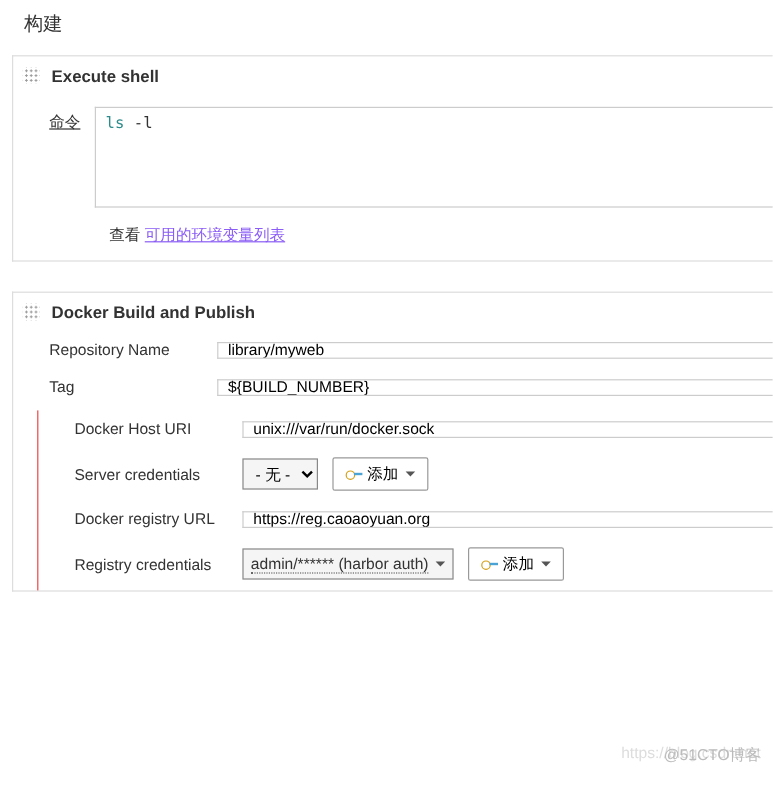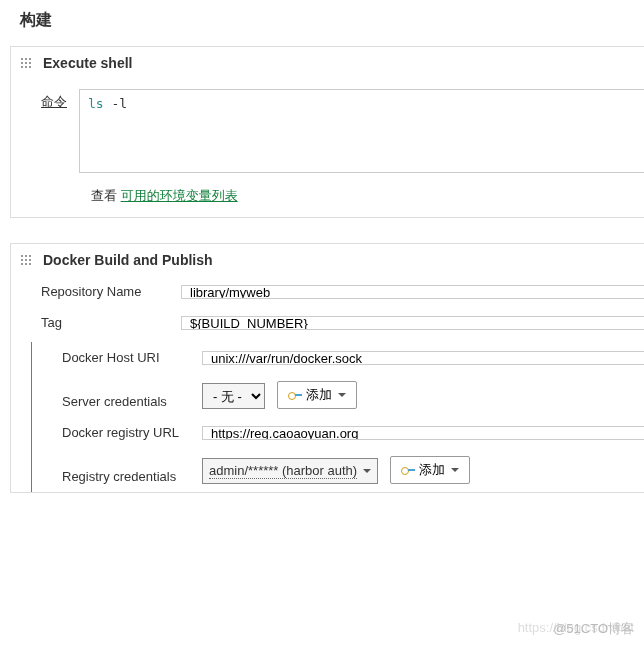--- a/index.html
+++ b/index.html
@@ -1,30 +1,30 @@
 <!DOCTYPE html>
 <html><head>
 <meta charset="utf-8">
 <style>
 * { box-sizing: border-box; margin: 0; padding: 0; }
 body { font-family: Helvetica, Arial, sans-serif; font-size: 13px; color: #333; background: #fff; width: 644px; }
-.section-title { font-size: 16px; font-weight: bold; padding: 10px 20px 15px; }
+.section-title { font-size: 16px; font-weight: normal; padding: 10px 20px 15px; }
 .build-section { border: 1px solid #ddd; border-right: none; margin-left: 10px; margin-bottom: 25px; }
 .section-header { display: flex; align-items: center; padding: 8px 8px 8px 8px; border-bottom: none; }
 .drag-handle { width: 14px; height: 14px; background-image: radial-gradient(circle, #999 1px, transparent 1px); background-size: 4px 4px; background-position: 1px 1px; margin-right: 10px; cursor: move; }
 .section-name { font-weight: bold; font-size: 14px; }
-.form-row { display: flex; padding: 8px 0 8px 30px; align-items: flex-end; }
+.form-row { display: flex; padding: 8px 0 8px 30px; align-items: center; }
 .form-label { width: 140px; font-size: 13px; flex-shrink: 0; }
 .form-label-narrow { width: 38px; font-size: 13px; flex-shrink: 0; padding-top: 4px; text-decoration: underline; }
 .textarea { flex: 1; border: 1px solid #ccc; padding: 6px 8px; font-family: monospace; font-size: 13px; height: 84px; resize: none; border-right: none; }
 .textarea .cmd1 { color: #2e8b8b; }
 .textarea .cmd2 { color: #333; }
 .text-input { flex: 1; border: 1px solid #ccc; padding: 5px 8px; font-size: 13px; border-right: none; height: 14px; }
 .helper-row { padding: 6px 0 12px 80px; font-size: 13px; }
-.helper-link { color: #15803d; text-decoration: underline; }
+.helper-link { color: #8b5cf6; text-decoration: underline; }
 .inner-block { border-left: 1px solid #ef4444; margin-left: 20px; margin-top: 4px; }
 .select { border: 1px solid #888; background: #f5f5f5; padding: 4px 6px; font-size: 13px; height: 26px; }
 .btn { display: inline-flex; align-items: center; border: 1px solid #999; background: #fff; padding: 4px 10px; font-size: 13px; height: 28px; cursor: pointer; border-radius: 2px; margin-left: 12px; }
 .key-icon { display: inline-block; width: 14px; height: 10px; position: relative; margin-right: 4px; }
 .key-icon::before { content: ""; position: absolute; left: 0; top: 2px; width: 6px; height: 6px; border: 1.5px solid #d4a017; border-radius: 50%; }
 .key-icon::after { content: ""; position: absolute; left: 7px; top: 4px; width: 7px; height: 2px; background: #4ba3d4; }
 .caret { display: inline-block; margin-left: 6px; border-top: 4px solid #555; border-left: 4px solid transparent; border-right: 4px solid transparent; }
 .watermark { position: absolute; right: 10px; top: 620px; color: #ddd; font-size: 13px; }
 .watermark2 { position: absolute; right: 10px; top: 620px; color: #bbb; font-size: 13px; }
 .cred-select { border: 1px solid #888; background: #f5f5f5; padding: 3px 6px; font-size: 13px; height: 26px; width: 176px; }

